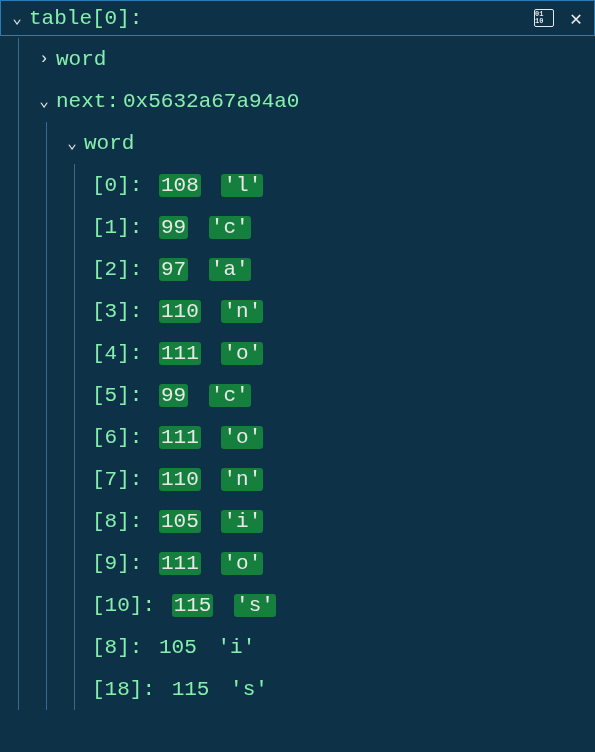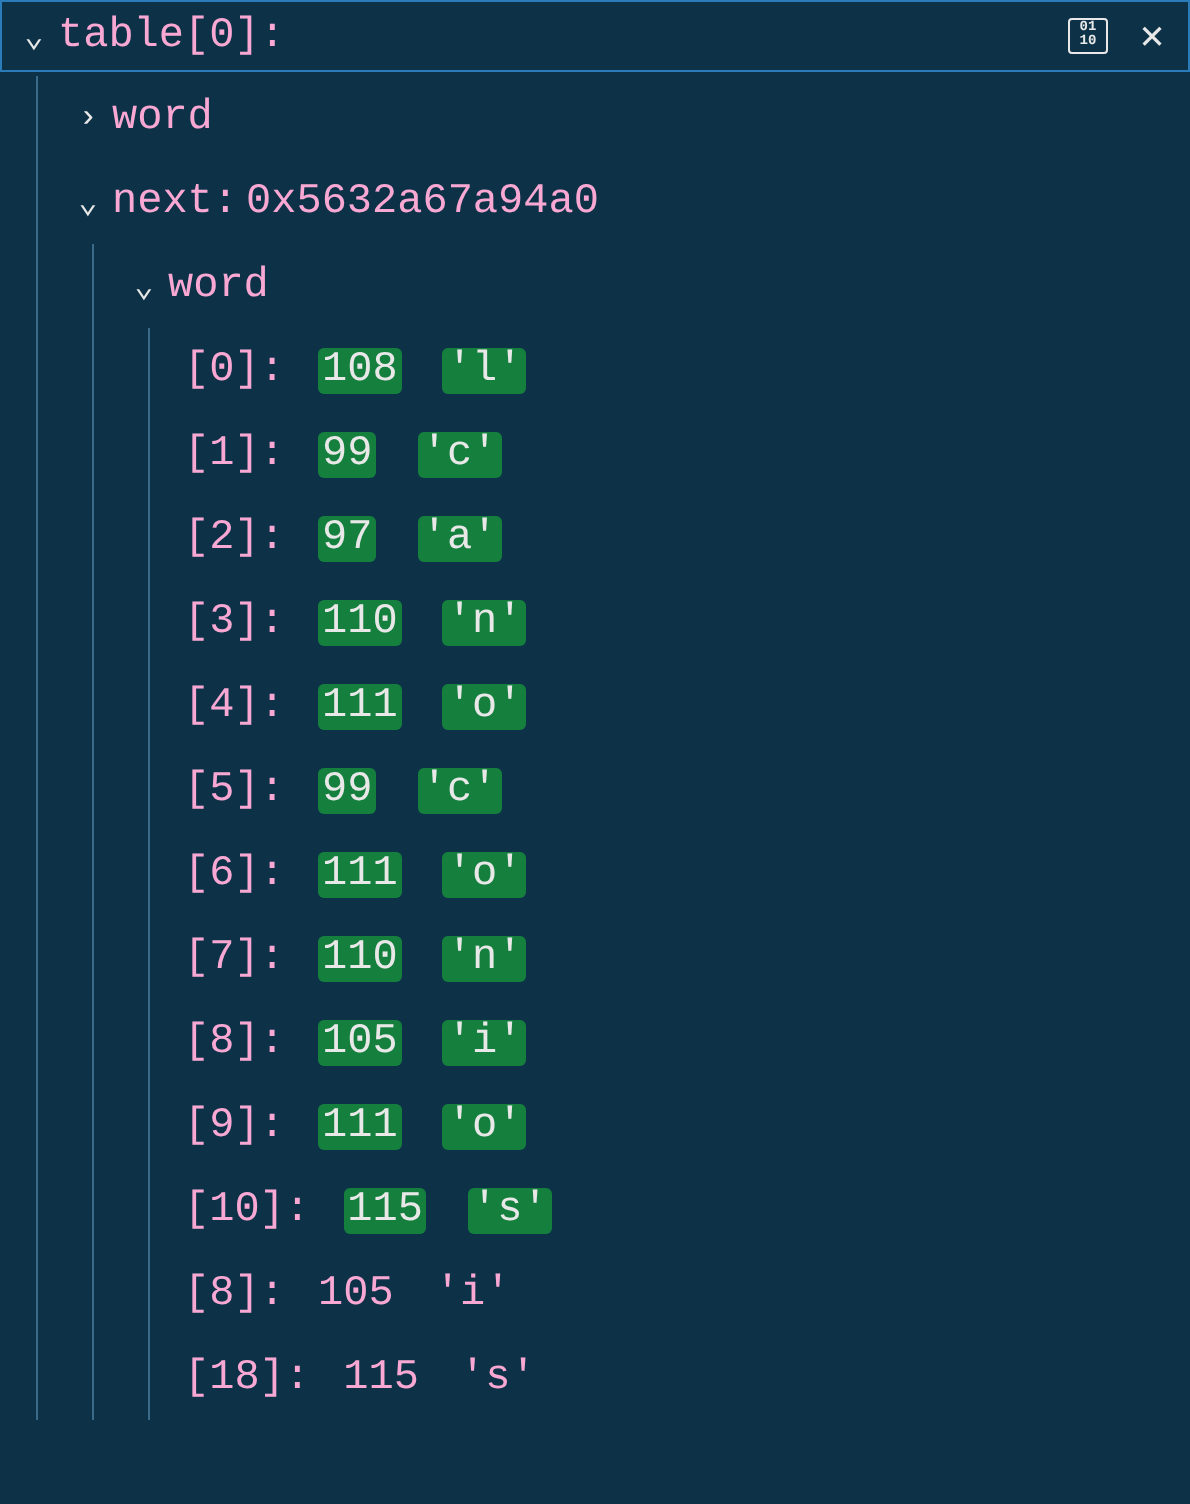--- a/index.html
+++ b/index.html
@@ -51,21 +51,20 @@
       cursor: pointer;
     }
     .binary-icon {
       border: 1.5px solid #e8e8e8;
       border-radius: 2px;
       width: 20px;
       height: 18px;
       display: flex;
       flex-direction: column;
       justify-content: center;
-      align-items: center;
       font-size: 7px;
       line-height: 7px;
       font-weight: bold;
     }
     .close-icon {
       font-size: 20px;
       font-weight: bold;
     }
     .content {
       padding-top: 2px;
@@ -97,21 +96,21 @@
       display: flex;
       align-items: center;
       gap: 4px;
     }
     .highlight {
       background: #15803d;
       border-radius: 3px;
       padding: 0 2px;
     }
     .label {
-      color: #f9a8d4;
+      color: #86efac;
     }
   </style>
 </head>
 <body>
 
 <div class="header">
   <div class="header-left">
     <span class="chevron">⌄</span>
     <span class="label">table[0]:</span>
   </div>

